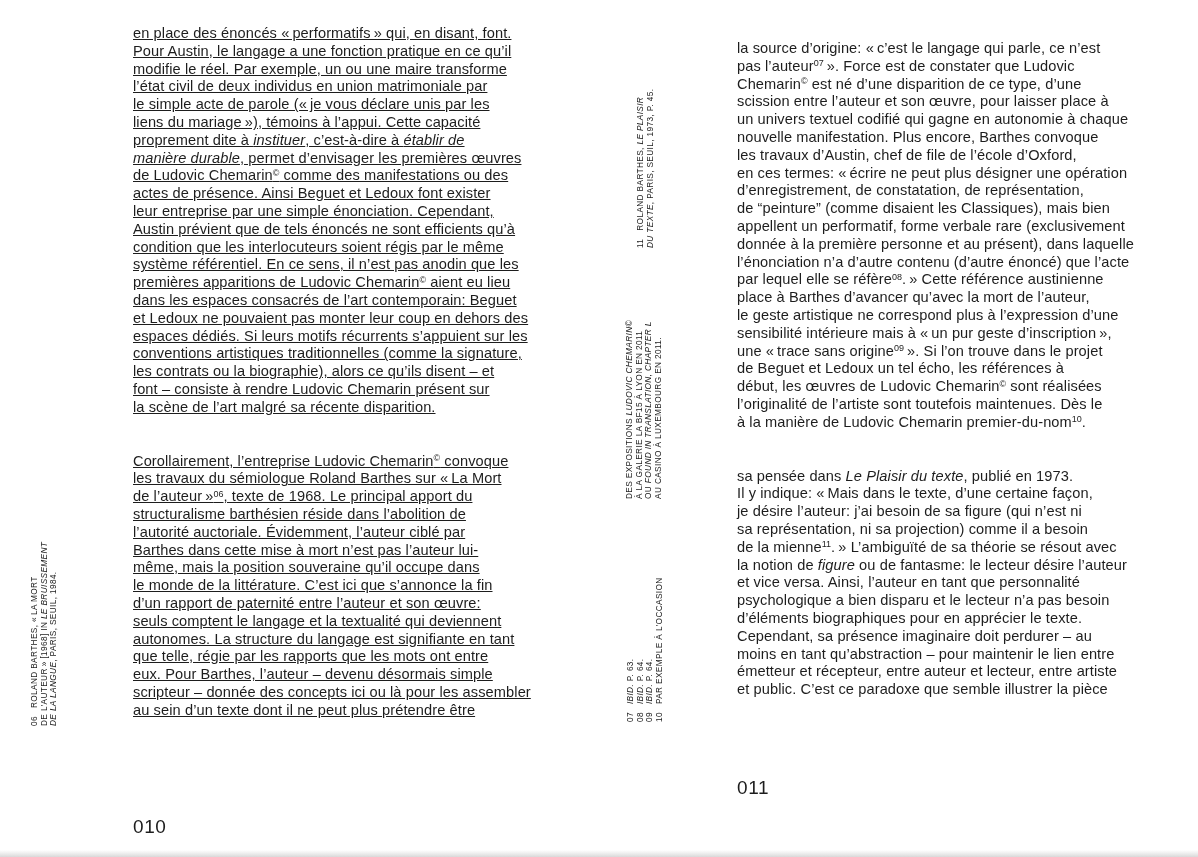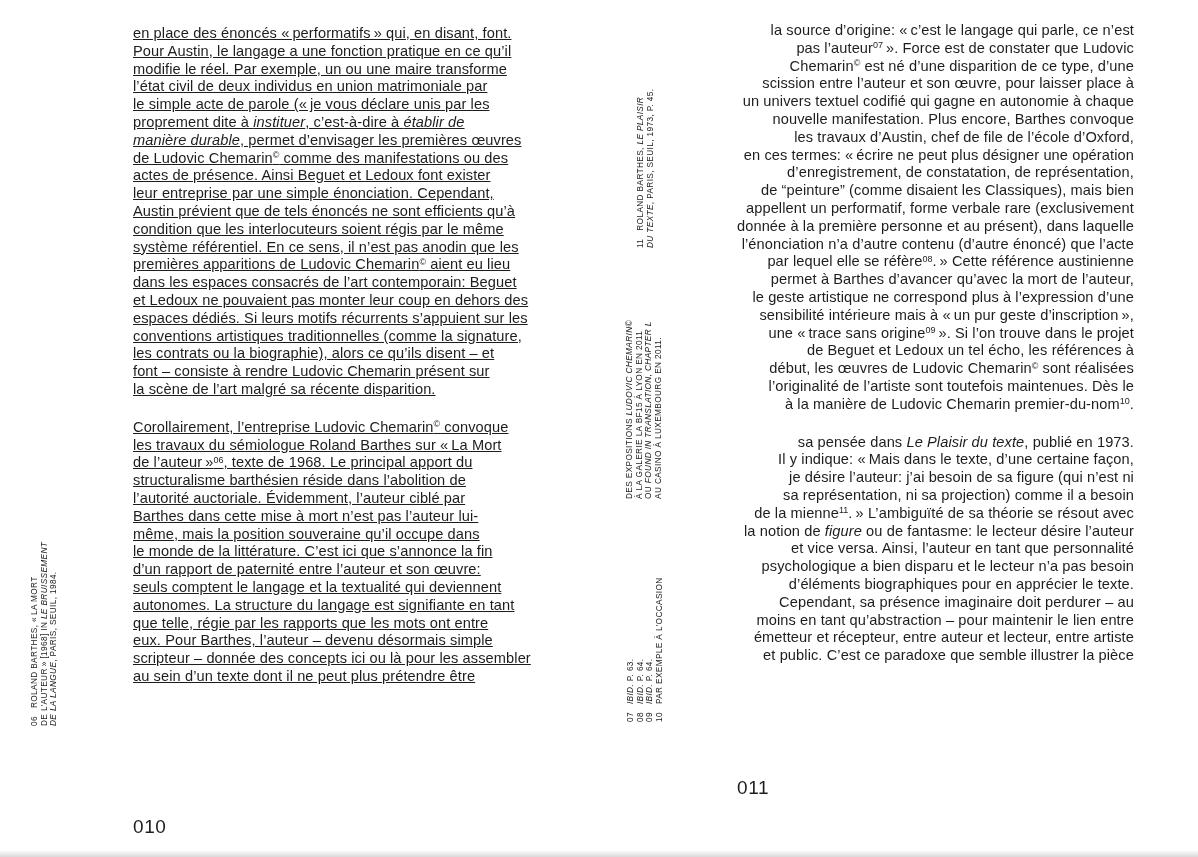--- a/index.html
+++ b/index.html
@@ -7,23 +7,23 @@
     width:1198px;height:857px;position:relative;overflow:hidden;
     background:#ffffff;color:#1d1d1d;
     font-family:"Liberation Sans","DejaVu Sans",sans-serif;
   }
   .spread{position:absolute;inset:0;}
   .body-text{
     position:absolute;
     font-size:14.6px;line-height:17.8px;letter-spacing:0.1px;
   }
   .body-text .line{white-space:pre;}
-  .para + .para{margin-top:20px;}
+  .para + .para{margin-top:36px;}
   #left-body{left:133px;top:25px;text-decoration:underline;}
-  #right-body{left:737px;top:22px;text-align:right;}
+  #right-body{left:737px;top:40px;}
   i{font-style:italic;}
   sup{
     font-size:9px;line-height:0;letter-spacing:0;
     vertical-align:baseline;position:relative;top:-4.5px;
   }
   .vnote{
     position:absolute;width:300px;
     transform:rotate(-90deg);transform-origin:0 0;
     font-size:8.3px;line-height:9.7px;letter-spacing:0.35px;
     color:#222222;
@@ -54,20 +54,21 @@
       <div class="line"><i>DE LA LANGUE</i><span>, PARIS, SEUIL, 1984.</span></div>
     </div>
 
   <div id="left-body" class="body-text">
       <div class="para">
         <div class="line"><span>en place des énoncés « performatifs » qui, en disant, font.</span></div>
         <div class="line"><span>Pour Austin, le langage a une fonction pratique en ce qu’il</span></div>
         <div class="line"><span>modifie le réel. Par exemple, un ou une maire transforme</span></div>
         <div class="line"><span>l’état civil de deux individus en union matrimoniale par</span></div>
         <div class="line"><span>le simple acte de parole (« je vous déclare unis par les</span></div>
+        <div class="line"><span>liens du mariage »), témoins à l’appui. Cette capacité</span></div>
         <div class="line"><span>proprement dite à </span><i>instituer</i><span>, c’est-à-dire à </span><i>établir de</i></div>
         <div class="line"><i>manière durable</i><span>, permet d’envisager les premières œuvres</span></div>
         <div class="line"><span>de Ludovic Chemarin</span><sup>©</sup><span> comme des manifestations ou des</span></div>
         <div class="line"><span>actes de présence. Ainsi Beguet et Ledoux font exister</span></div>
         <div class="line"><span>leur entreprise par une simple énonciation. Cependant,</span></div>
         <div class="line"><span>Austin prévient que de tels énoncés ne sont efficients qu’à</span></div>
         <div class="line"><span>condition que les interlocuteurs soient régis par le même</span></div>
         <div class="line"><span>système référentiel. En ce sens, il n’est pas anodin que les</span></div>
         <div class="line"><span>premières apparitions de Ludovic Chemarin</span><sup>©</sup><span> aient eu lieu</span></div>
         <div class="line"><span>dans les espaces consacrés de l’art contemporain: Beguet</span></div>
@@ -127,21 +128,21 @@
         <div class="line"><span>un univers textuel codifié qui gagne en autonomie à chaque</span></div>
         <div class="line"><span>nouvelle manifestation. Plus encore, Barthes convoque</span></div>
         <div class="line"><span>les travaux d’Austin, chef de file de l’école d’Oxford,</span></div>
         <div class="line"><span>en ces termes: « écrire ne peut plus désigner une opération</span></div>
         <div class="line"><span>d’enregistrement, de constatation, de représentation,</span></div>
         <div class="line"><span>de “peinture” (comme disaient les Classiques), mais bien</span></div>
         <div class="line"><span>appellent un performatif, forme verbale rare (exclusivement</span></div>
         <div class="line"><span>donnée à la première personne et au présent), dans laquelle</span></div>
         <div class="line"><span>l’énonciation n’a d’autre contenu (d’autre énoncé) que l’acte</span></div>
         <div class="line"><span>par lequel elle se réfère</span><sup>08</sup><span>. » Cette référence austinienne</span></div>
-        <div class="line"><span>permet à Barthes d’avancer qu’avec la mort de l’auteur,</span></div>
+        <div class="line"><span>place à Barthes d’avancer qu’avec la mort de l’auteur,</span></div>
         <div class="line"><span>le geste artistique ne correspond plus à l’expression d’une</span></div>
         <div class="line"><span>sensibilité intérieure mais à « un pur geste d’inscription »,</span></div>
         <div class="line"><span>une « trace sans origine</span><sup>09</sup><span> ». Si l’on trouve dans le projet</span></div>
         <div class="line"><span>de Beguet et Ledoux un tel écho, les références à</span></div>
         <div class="line"><span>début, les œuvres de Ludovic Chemarin</span><sup>©</sup><span> sont réalisées</span></div>
         <div class="line"><span>l’originalité de l’artiste sont toutefois maintenues. Dès le</span></div>
         <div class="line"><span>à la manière de Ludovic Chemarin premier-du-nom</span><sup>10</sup><span>.</span></div>
       </div>
       <div class="para">
         <div class="line"><span>sa pensée dans </span><i>Le Plaisir du texte</i><span>, publié en 1973.</span></div>

